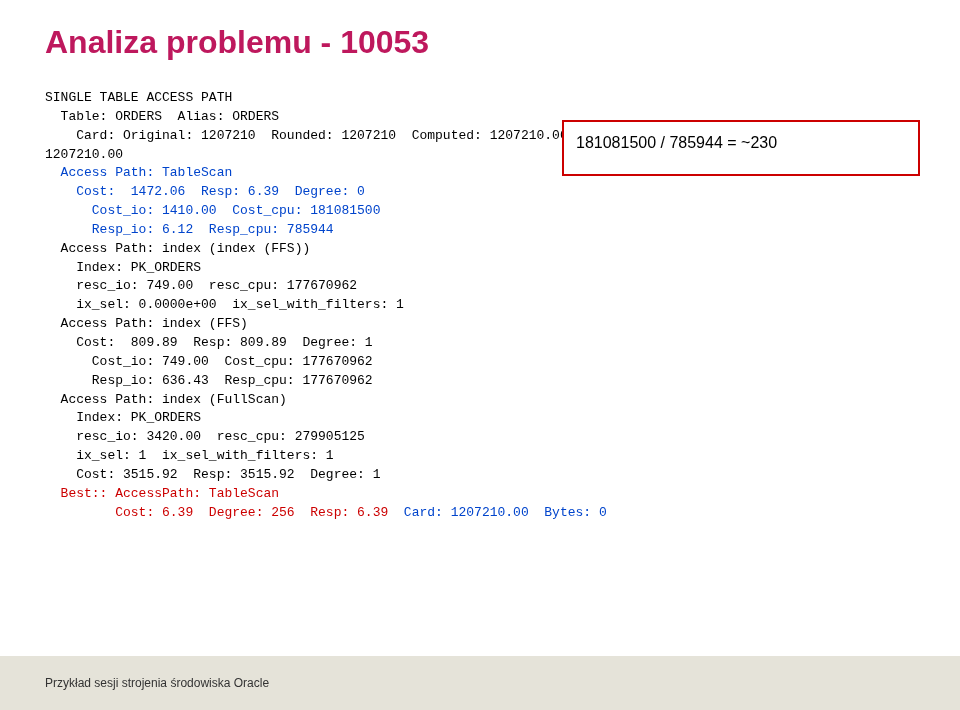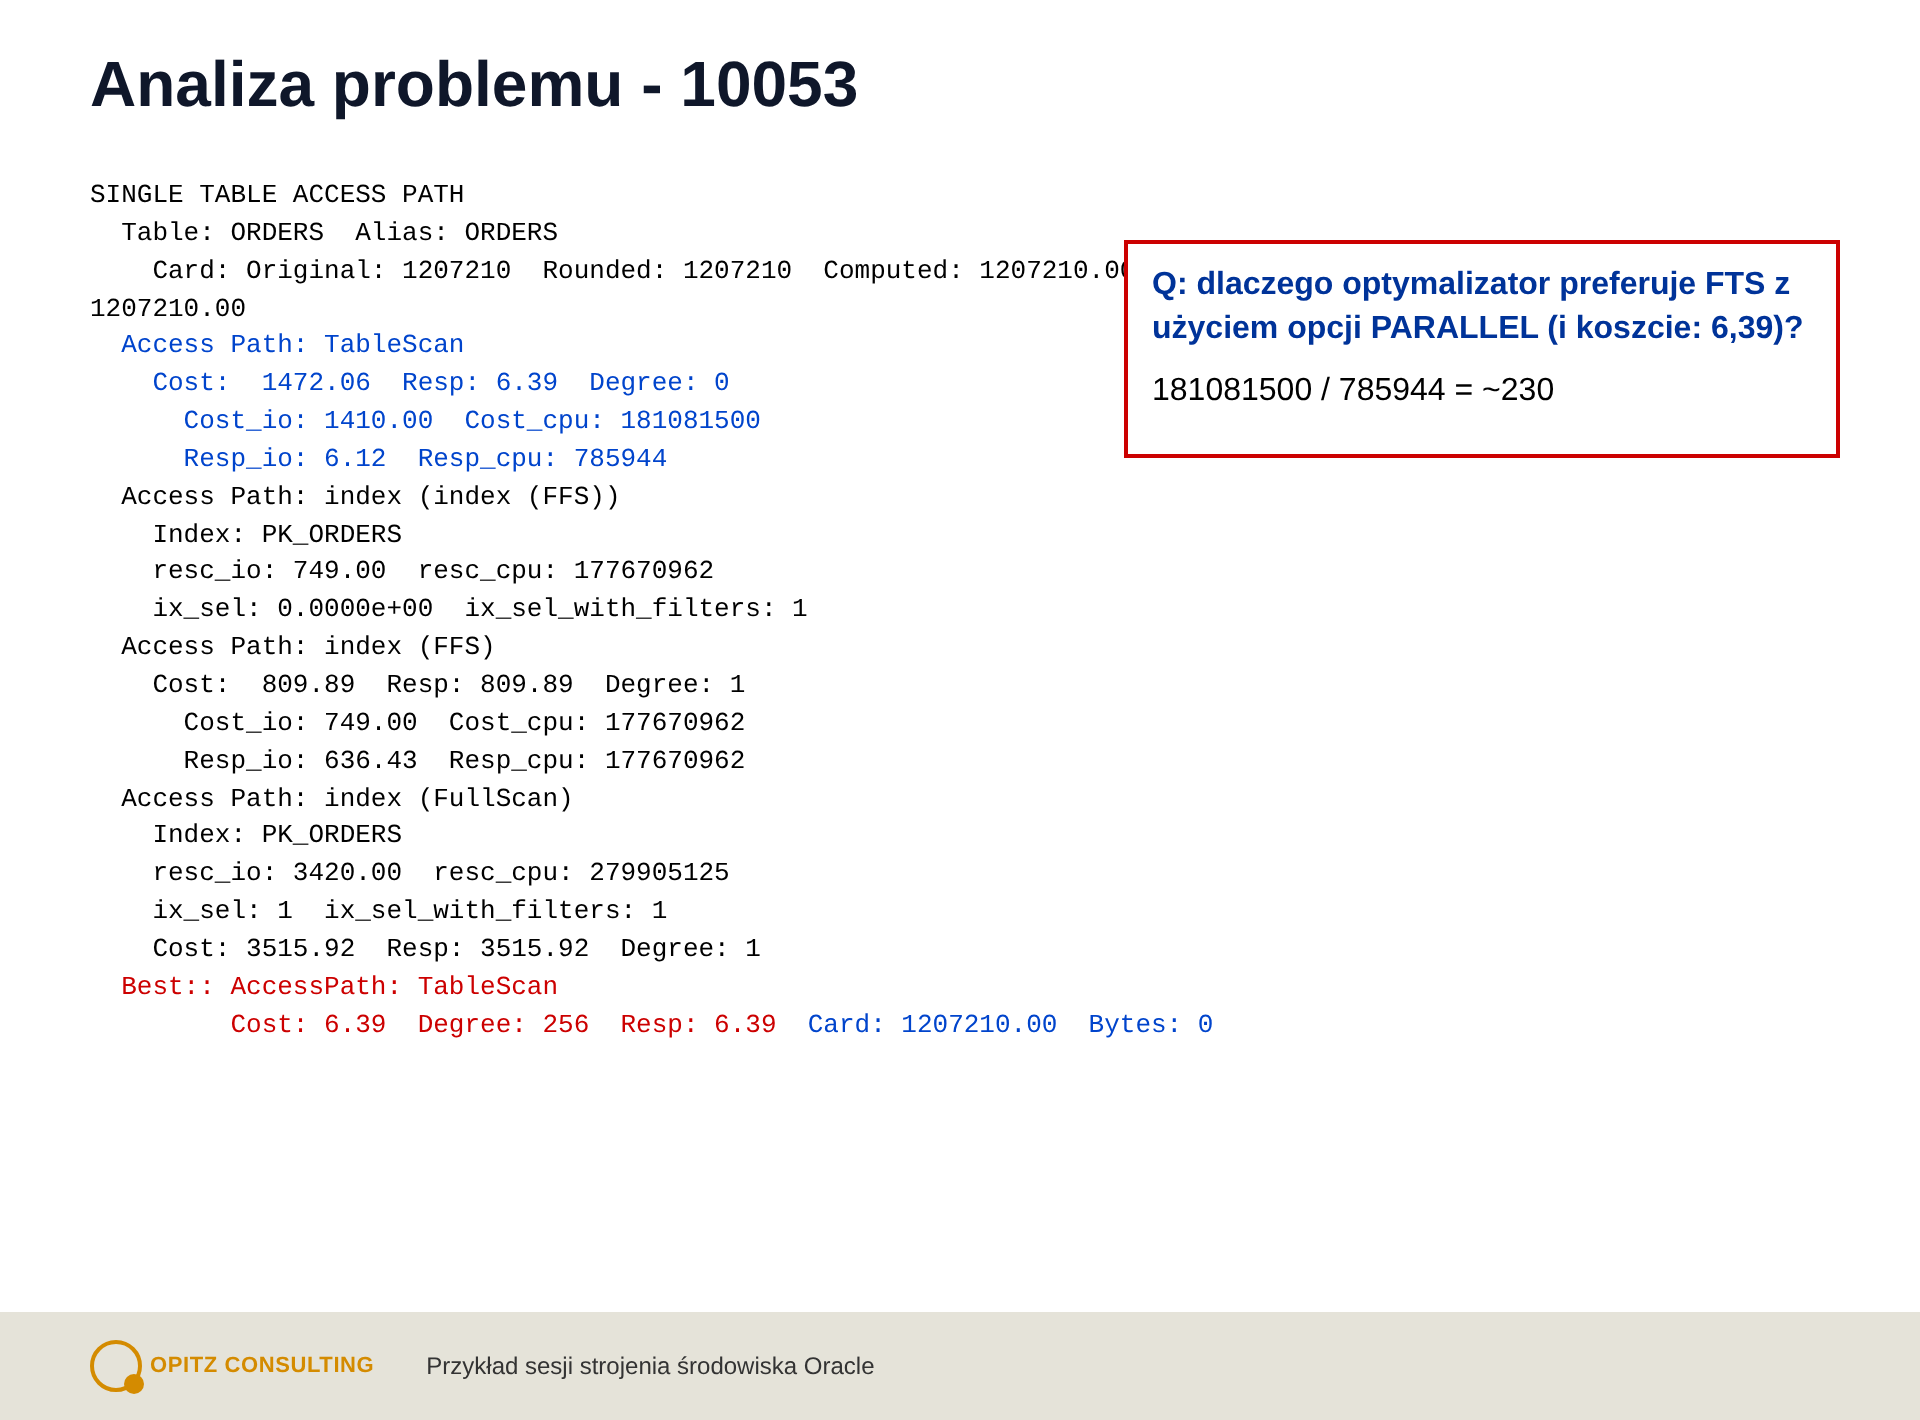--- a/index.html
+++ b/index.html
@@ -10,21 +10,21 @@
     font-family: Arial, Helvetica, sans-serif;
     position: relative;
     overflow: hidden;
   }
   .slide {
     padding: 24px 45px 0 45px;
   }
   .title {
     font-size: 32px;
     font-weight: bold;
-    color: #0f172a;
+    color: #be185d;
     margin-bottom: 28px;
   }
   .content-row {
     display: flex;
     gap: 10px;
   }
   .code-block {
     font-family: "Courier New", Courier, monospace;
     font-size: 13px;
     line-height: 1.45;
@@ -123,26 +123,21 @@
 <span class="black">  Access Path: index (FullScan)</span>
 <span class="black">    Index: PK_ORDERS</span>
 <span class="black">    resc_io: 3420.00  resc_cpu: 279905125</span>
 <span class="black">    ix_sel: 1  ix_sel_with_filters: 1</span>
 <span class="black">    Cost: 3515.92  Resp: 3515.92  Degree: 1</span>
 <span class="red">  Best:: AccessPath: TableScan</span>
 <span class="red">         Cost: 6.39  Degree: 256  Resp: 6.39</span><span class="blue">  Card: 1207210.00  Bytes: 0</span></div>
   </div>
 
   <div class="callout">
-    <p class="q">Q: dlaczego optymalizator preferuje FTS z użyciem opcji PARALLEL (i koszcie: 6,39)?</p>
     <p class="note">  181081500 / 785944 = ~230</p>
   </div>
 </div>
 
 <div class="footer">
   <div class="footer-left">
-    <div class="logo">
-      <span class="logo-circle"></span>
-      <span>OPITZ CONSULTING</span>
-    </div>
     <span>Przykład sesji strojenia środowiska Oracle</span>
   </div>
 </div>
 
 </body></html>

